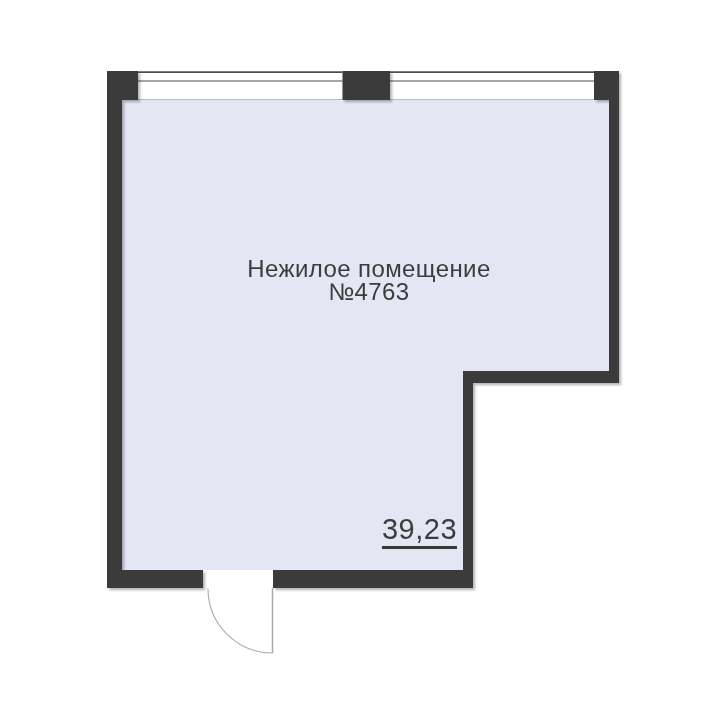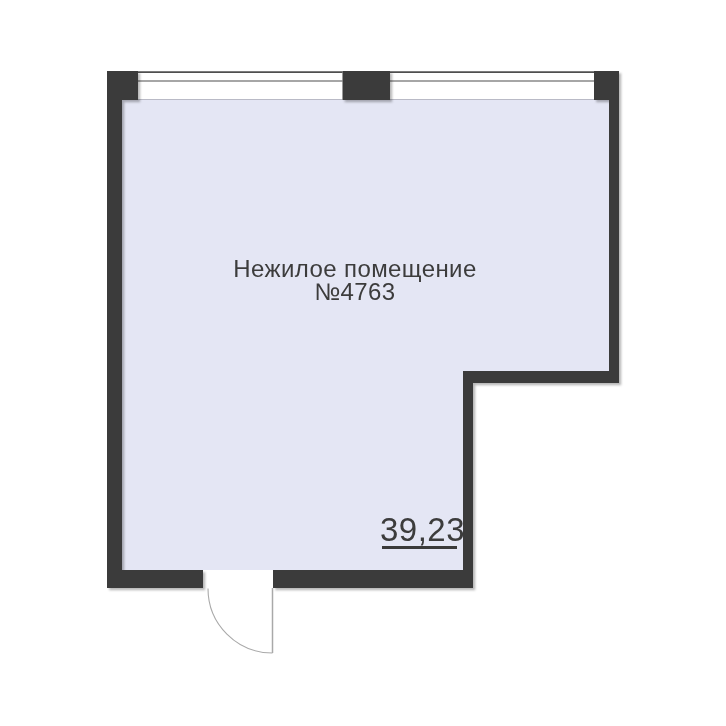--- a/index.html
+++ b/index.html
@@ -18,38 +18,38 @@
   .plan-svg {
     position: absolute;
     left: 0;
     top: 0;
     width: 726px;
     height: 726px;
     display: block;
   }
   .room-label {
     position: absolute;
-    left: 110px;
+    left: 124px;
     top: 257px;
     width: 490px;
     text-align: center;
     color: #3c3c3c;
     font-size: 24px;
     line-height: 23px;
     font-weight: 300;
     letter-spacing: 0.4px;
   }
   .area-label {
     position: absolute;
     left: 380px;
     top: 517px;
     width: 79px;
     text-align: center;
     color: #3c3c3c;
-    font-size: 33px;
+    font-size: 29px;
     line-height: 25px;
     font-weight: 300;
     letter-spacing: 0.5px;
   }
   .area-underline {
     position: absolute;
     left: 382px;
     top: 546px;
     width: 75px;
     height: 2.5px;

